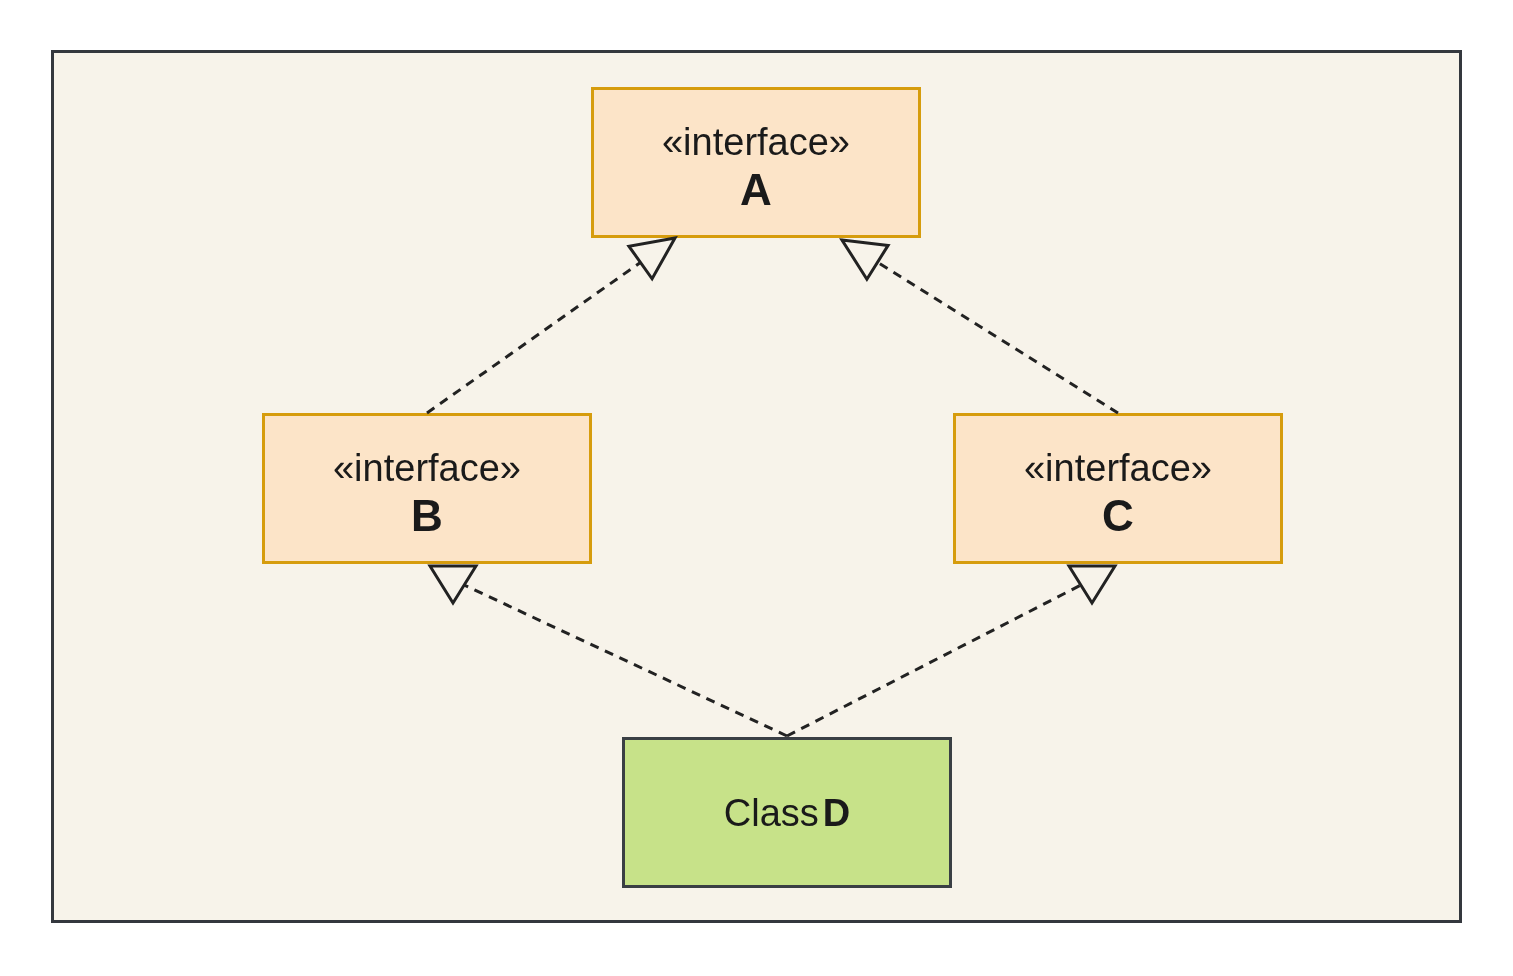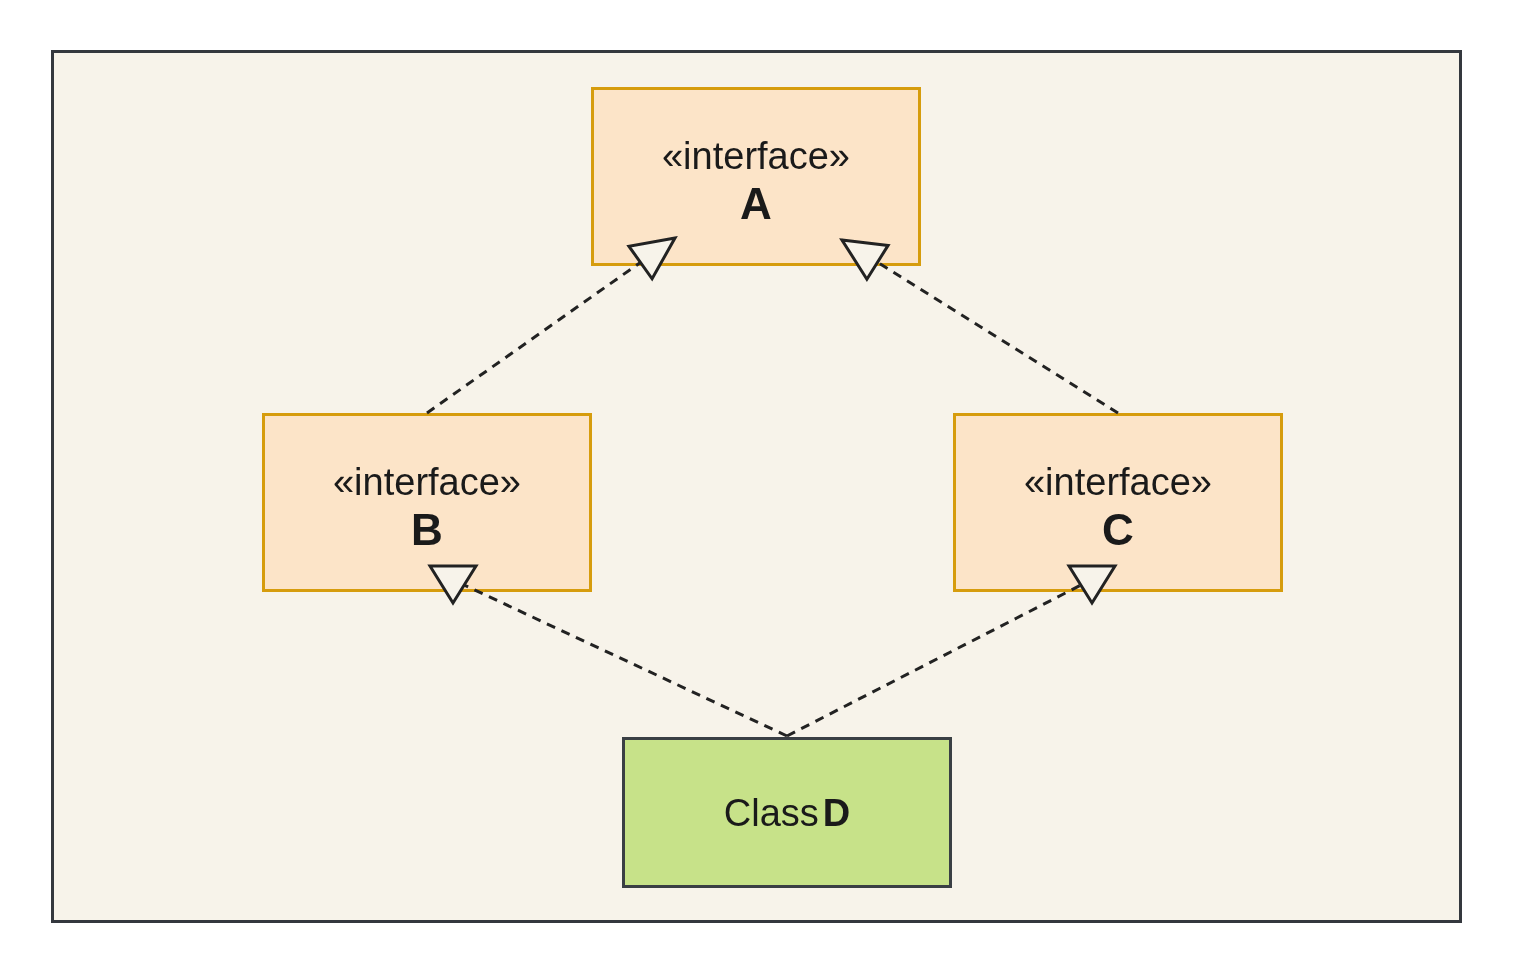--- a/index.html
+++ b/index.html
@@ -37,21 +37,21 @@
     display: flex;
     flex-direction: column;
     align-items: center;
     justify-content: center;
     z-index: 2;
     color: #1a1a1a;
     text-align: center;
   }
   .node.interface {
     width: 330px;
-    height: 179px;
+    height: 151px;
     background: #fce4c8;
     border: 3px solid #d69c0d;
     padding-top: 8px;
   }
   .node.class-node {
     width: 330px;
     height: 151px;
     background: #c7e289;
     border: 3px solid #3a3f44;
   }

